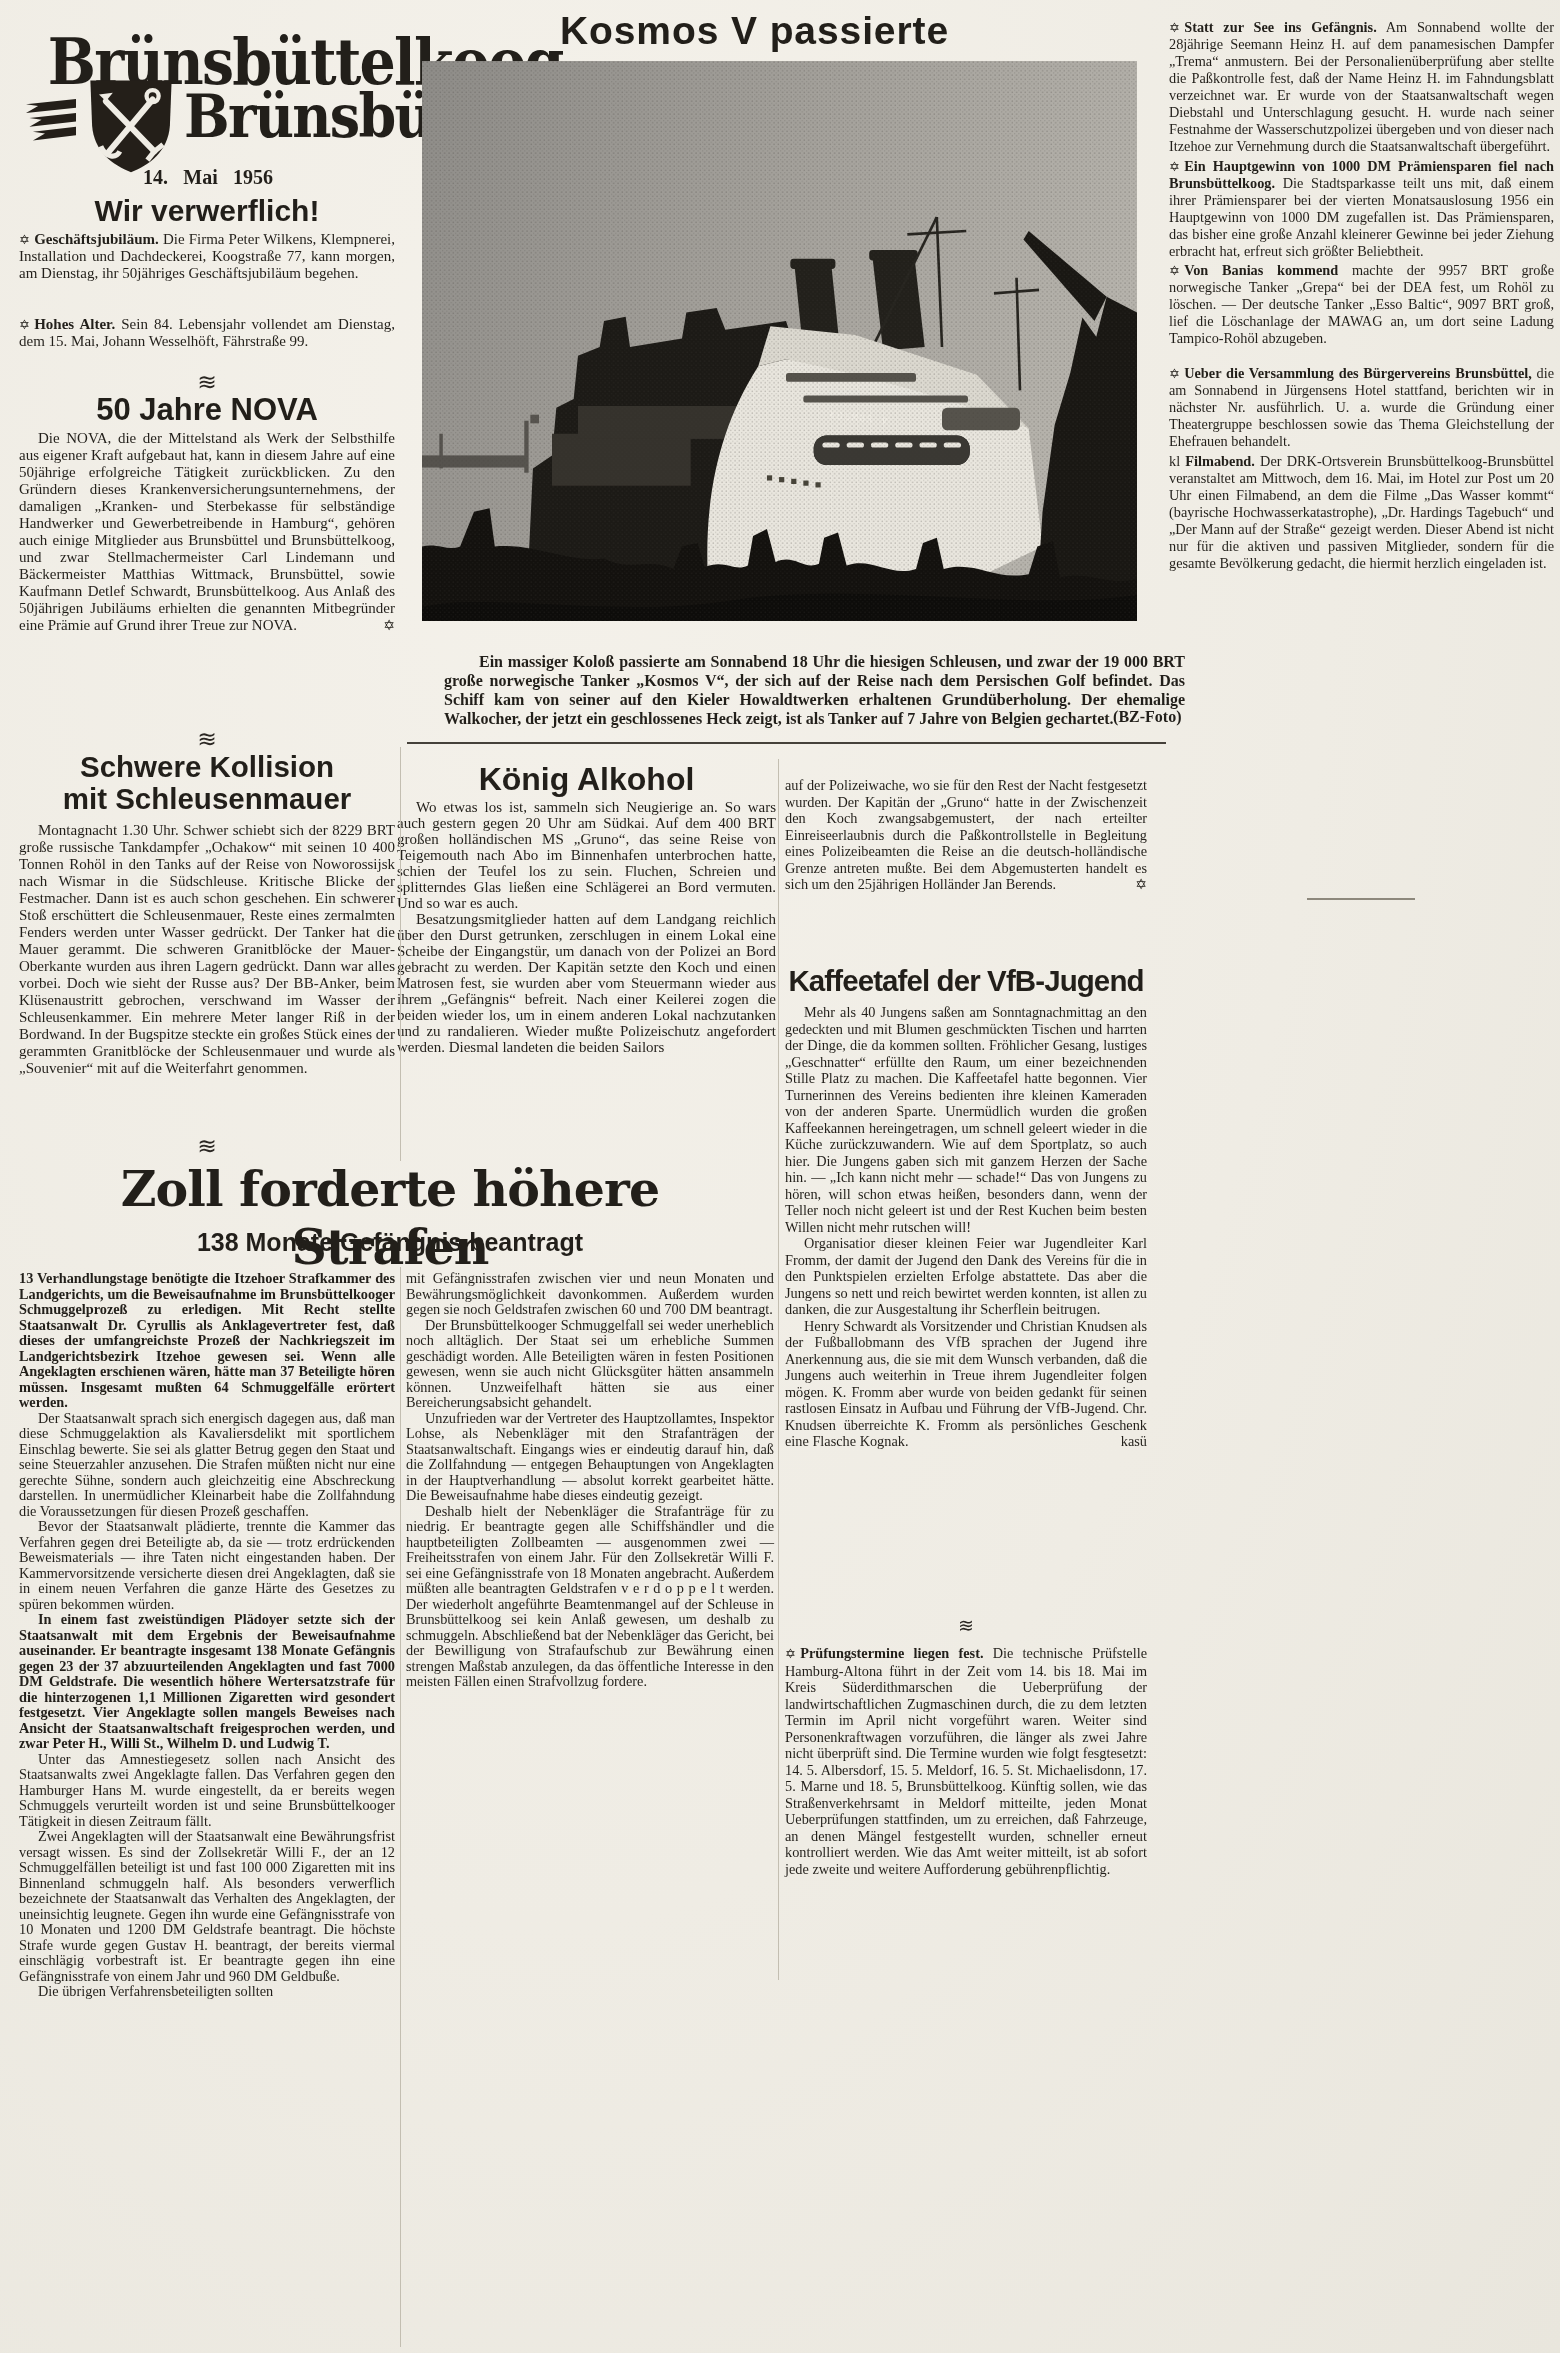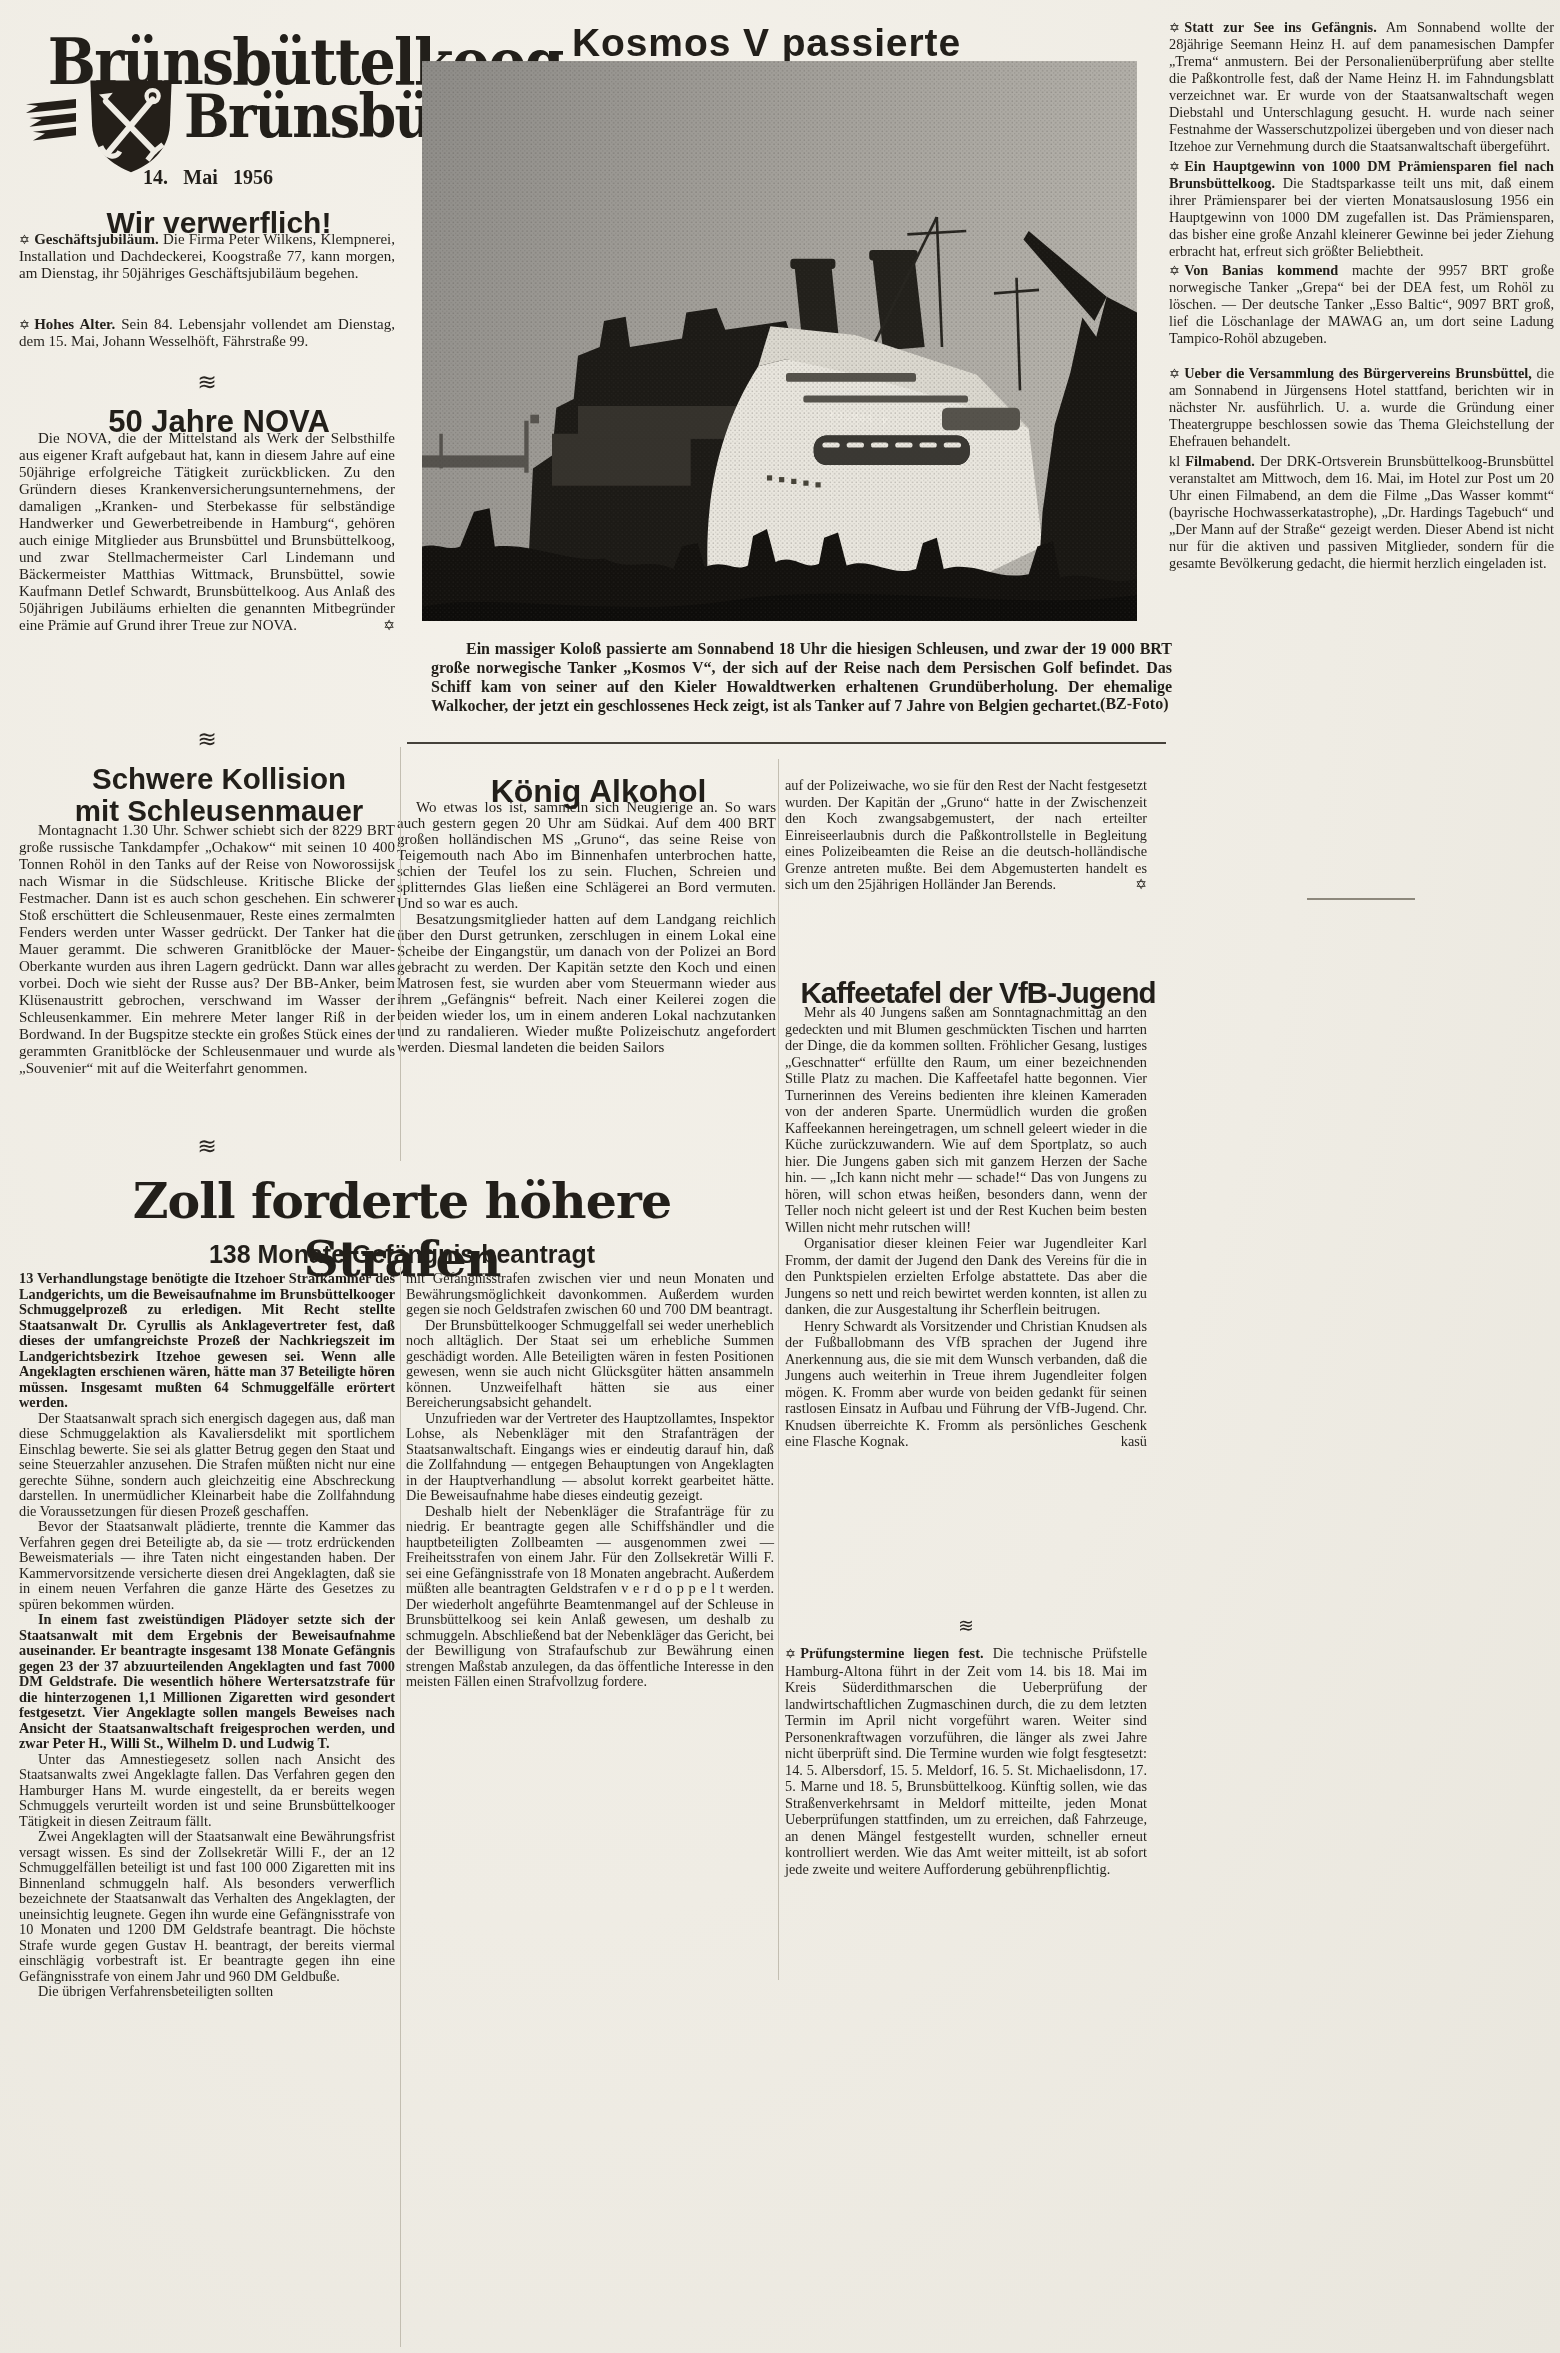--- a/index.html
+++ b/index.html
@@ -22,21 +22,21 @@
            transform:scaleY(1.12);transform-origin:left top;white-space:nowrap;}
   .star{font-family:"DejaVu Sans",sans-serif;font-size:13px;padding-right:4.3px;}
   .star-end{float:right;font-family:"DejaVu Sans",sans-serif;font-size:14px;}
   .wave{font-family:"DejaVu Sans",sans-serif;font-size:23.4px;color:#2a2archive622;color:#2a2622;}
   .sig{float:right;}
   .credit{position:absolute;right:3.5px;bottom:1.7px;font-weight:bold;text-indent:0;}
   .rule-v{position:absolute;width:0.9px;background:#c3beb1;}
   .rule-h{position:absolute;height:1.7px;background:#3a362f;}
   .kl-marker{font-style:normal;}
   .caption-box{font-weight:bold;font-size:16px;line-height:19px;}
-  h1,h2,h3{margin:12px;font-weight:bold;}
+  h1,h2,h3{margin:0;font-weight:bold;}
 </style>
 </head>
 <body>
 
 <div class="page">
 
   <header class="abs" style="left:26px;top:22.5px;width:564px;height:143px;">
     <div class="fraktur" style="position:absolute;left:21.7px;top:1.7px;font-size:57px;">Brünsbüttelkoog</div>
 
     <svg style="position:absolute;left:54px;top:54px;" width="102" height="97" viewBox="0 0 118 112">
@@ -148,21 +148,21 @@
 
     <path d="M825 646 L825 290 L790 272 L778 318 L762 296 L748 360 L730 420 L716 520 L708 646 Z" fill="#191713"></path>
     <path d="M790 272 L700 196 L694 206 L776 300 Z" fill="#191713"></path>
 
     <path d="M0 646 L0 560 C20 556 30 566 44 560 L60 520 L78 516 L84 560 C130 556 170 580 210 574 C240 590 260 572 290 586 L300 560 L318 556 L326 584 C350 574 360 590 376 582 L382 548 L398 540 L408 578 C430 568 440 588 458 580 L464 550 L480 544 L490 582 C520 572 540 596 570 586 L578 556 L594 550 L602 586 C640 576 660 600 700 592 L710 560 L728 554 L736 596 C770 588 790 606 825 598 L825 646 Z" fill="#13110e"></path>
     <path d="M0 646 L825 646 L825 616 C700 636 500 600 360 622 C220 644 80 612 0 630 Z" fill="#0d0c0a"></path>
 
     <rect width="825" height="646" fill="url(#halftone)"></rect>
   </svg>
 
-  <figure class="abs caption-box j" style="left:427px;top:635px;width:741px;margin:4px;">
+  <figure class="abs caption-box j" style="left:427px;top:635px;width:741px;margin:17px;">
     <p style="text-indent:35px;">Ein massiger Koloß passierte am Sonnabend 18 Uhr die hiesigen Schleusen, und zwar der 19 000 BRT große norwegische Tanker „Kosmos V“, der sich auf der Reise nach dem Persischen Golf befindet. Das Schiff kam von seiner auf den Kieler Howaldtwerken erhaltenen Grundüberholung. Der ehemalige Walkocher, der jetzt ein geschlossenes Heck zeigt, ist als Tanker auf 7 Jahre von Belgien gechartet.</p>
     <span class="credit">(BZ-Foto)</span>
   </figure>
 
   <div class="rule-h" style="left:407px;top:742px;width:759px;background:#45413a;"></div>
 
   <h2 class="abs c sans" style="left:19px;top:194px;width:376px;font-size:30px;">Wir verwerflich!</h2>
 
   <div class="abs j body17" style="left:19px;top:231px;width:376px;">
     <p class="noind"><span class="star">✡</span><b>Geschäftsjubiläum.</b> <span>Die Firma Peter Wilkens, Klempnerei, Installation und Dachdeckerei, Koogstraße 77, kann morgen, am Dienstag, ihr 50jähriges Geschäftsjubiläum begehen.</span></p>

